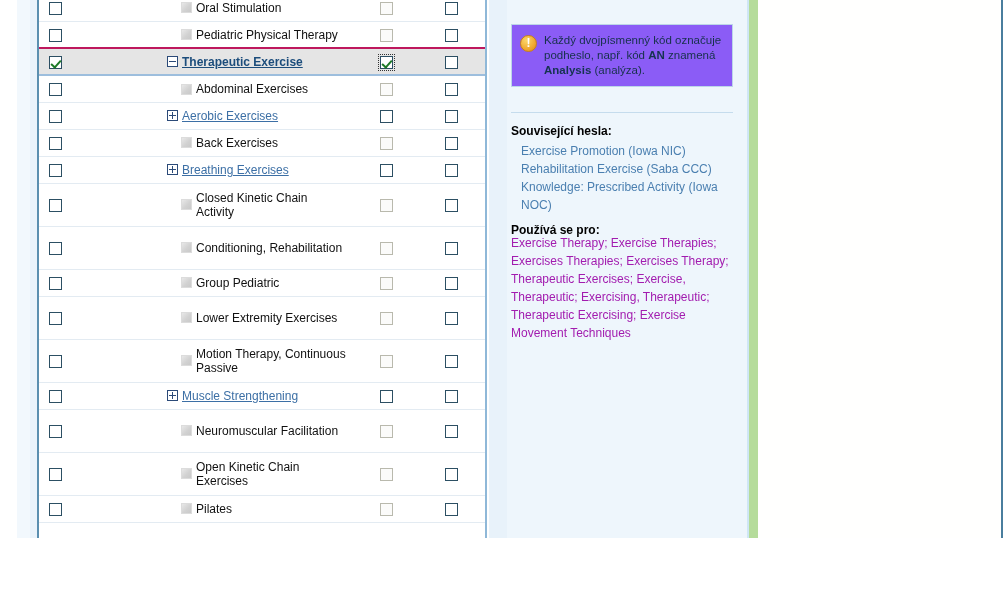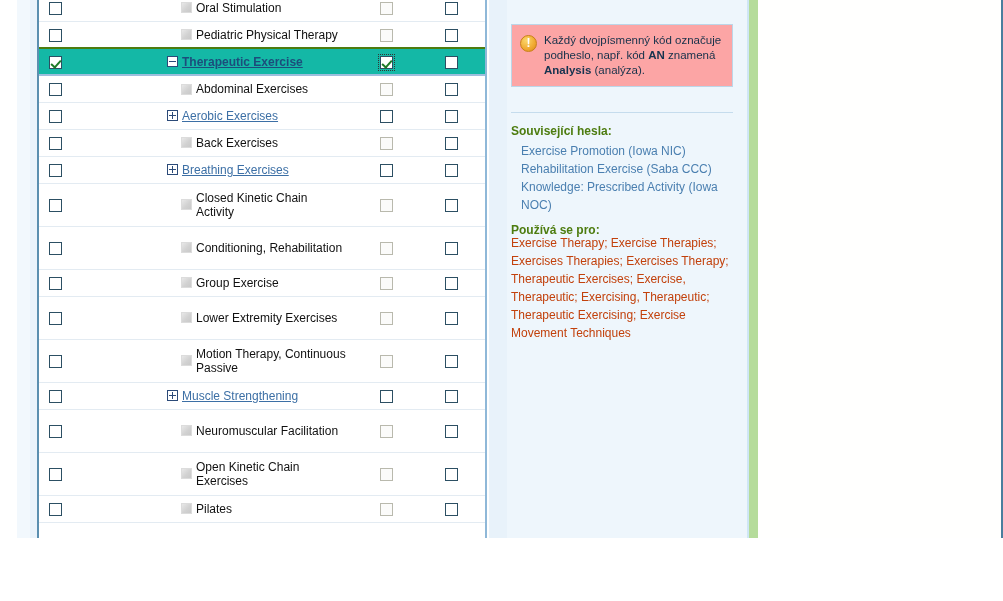--- a/index.html
+++ b/index.html
@@ -53,22 +53,22 @@
   .tree-table col.c-chk3 { width: 68px; }
 
   .tree-row > td {
     border-bottom: 1px solid #e3ebf2;
     padding: 0;
     vertical-align: middle;
     height: 27px;
   }
   .tree-row.two-line > td { height: 43px; }
   .tree-row.selected > td {
-    background: #14b8a6;
-    border-top: 2px solid #4d7c0f;
+    background: #e5e5e5;
+    border-top: 2px solid #be185d;
     border-bottom: 2px solid #9dbedd;
   }
 
   .cell-center { text-align: center; }
 
   
   .cb {
     display: inline-block;
     width: 13px; height: 13px;
     background: #ffffff;
@@ -167,21 +167,21 @@
     position: absolute;
     left: 490px; top: 0;
     width: 242px; height: 601px;
     background: #eef6fc;
     padding: 0;
   }
   .info-box {
     position: absolute;
     left: 4px; top: 24px;
     width: 222px;
-    background: #fca5a5;
+    background: #8b5cf6;
     border: 1px solid #bcd6e8;
     padding: 8px 8px 8px 8px;
     display: flex;
     gap: 7px;
     align-items: flex-start;
   }
   .warn-icon {
     flex: 0 0 auto;
     width: 17px; height: 17px;
     border-radius: 50%;
@@ -213,41 +213,41 @@
     left: 4px;
     width: 222px;
     height: 1px;
     background: #c5dced;
   }
 
   .sec-head {
     position: absolute;
     font-size: 12px;
     font-weight: bold;
-    color: #4d7c0f;
+    color: #000000;
   }
   .rel-list {
     position: absolute;
     left: 14px;
     font-size: 12px;
     line-height: 18px;
   }
   .rel-list a {
     color: #4a7fb0;
     text-decoration: none;
     display: block;
     cursor: pointer;
   }
   .used-list {
     position: absolute;
     left: 4px;
     width: 224px;
     font-size: 12px;
     line-height: 18px;
-    color: #c2410c;
+    color: #a21caf;
   }
 
   
   .green-bar {
     position: absolute;
     left: 732px; top: 0;
     width: 9px; height: 601px;
     background: #b5dc9b;
   }
   .green-bar-edge {
@@ -369,21 +369,21 @@
             <td>
               <span class="label-wrap label-indent"><span class="node-icon leaf"></span><span class="label-text plain label-block">Conditioning, Rehabilitation</span></span>
             </td>
             <td class="cell-center"><span class="cb disabled"></span></td>
             <td class="cell-center"><span class="cb"></span></td>
           </tr>
           <tr class="tree-row">
             <td class="cell-center"><span class="cb"></span></td>
             <td></td>
             <td>
-              <span class="label-wrap label-indent"><span class="node-icon leaf"></span><span class="label-text plain label-block">Group Exercise</span></span>
+              <span class="label-wrap label-indent"><span class="node-icon leaf"></span><span class="label-text plain label-block">Group Pediatric</span></span>
             </td>
             <td class="cell-center"><span class="cb disabled"></span></td>
             <td class="cell-center"><span class="cb"></span></td>
           </tr>
           <tr class="tree-row two-line">
             <td class="cell-center"><span class="cb"></span></td>
             <td></td>
             <td>
               <span class="label-wrap label-indent"><span class="node-icon leaf"></span><span class="label-text plain label-block">Lower Extremity Exercises</span></span>
             </td>

